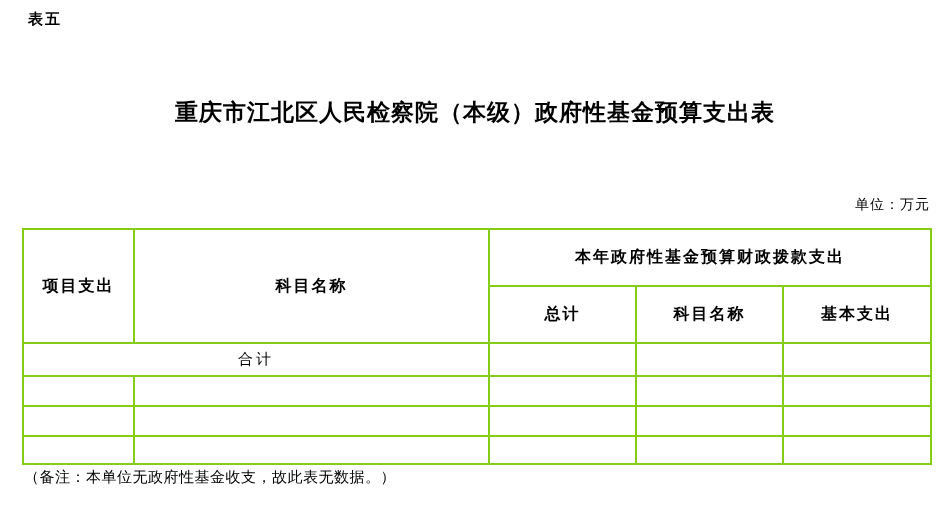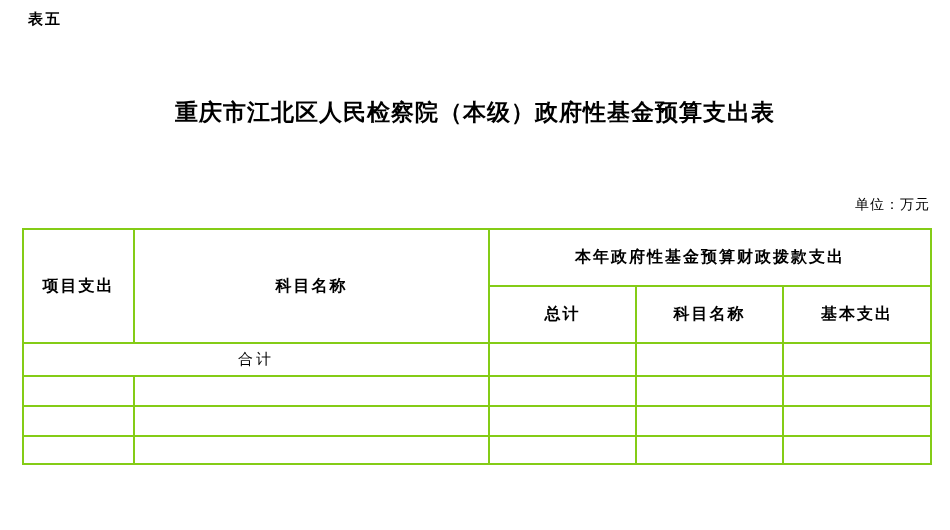--- a/index.html
+++ b/index.html
@@ -144,14 +144,15 @@
       <tr class="empty-row-last">
         <td class="value-cell"></td>
         <td class="value-cell"></td>
         <td class="value-cell"></td>
         <td class="value-cell"></td>
         <td class="value-cell"></td>
       </tr>
     </tbody>
   </table>
 
+  <div class="footnote">（备注：本单位无政府性基金收支，故此表无数据。）</div>
 
 </div>
 
 </body></html>

